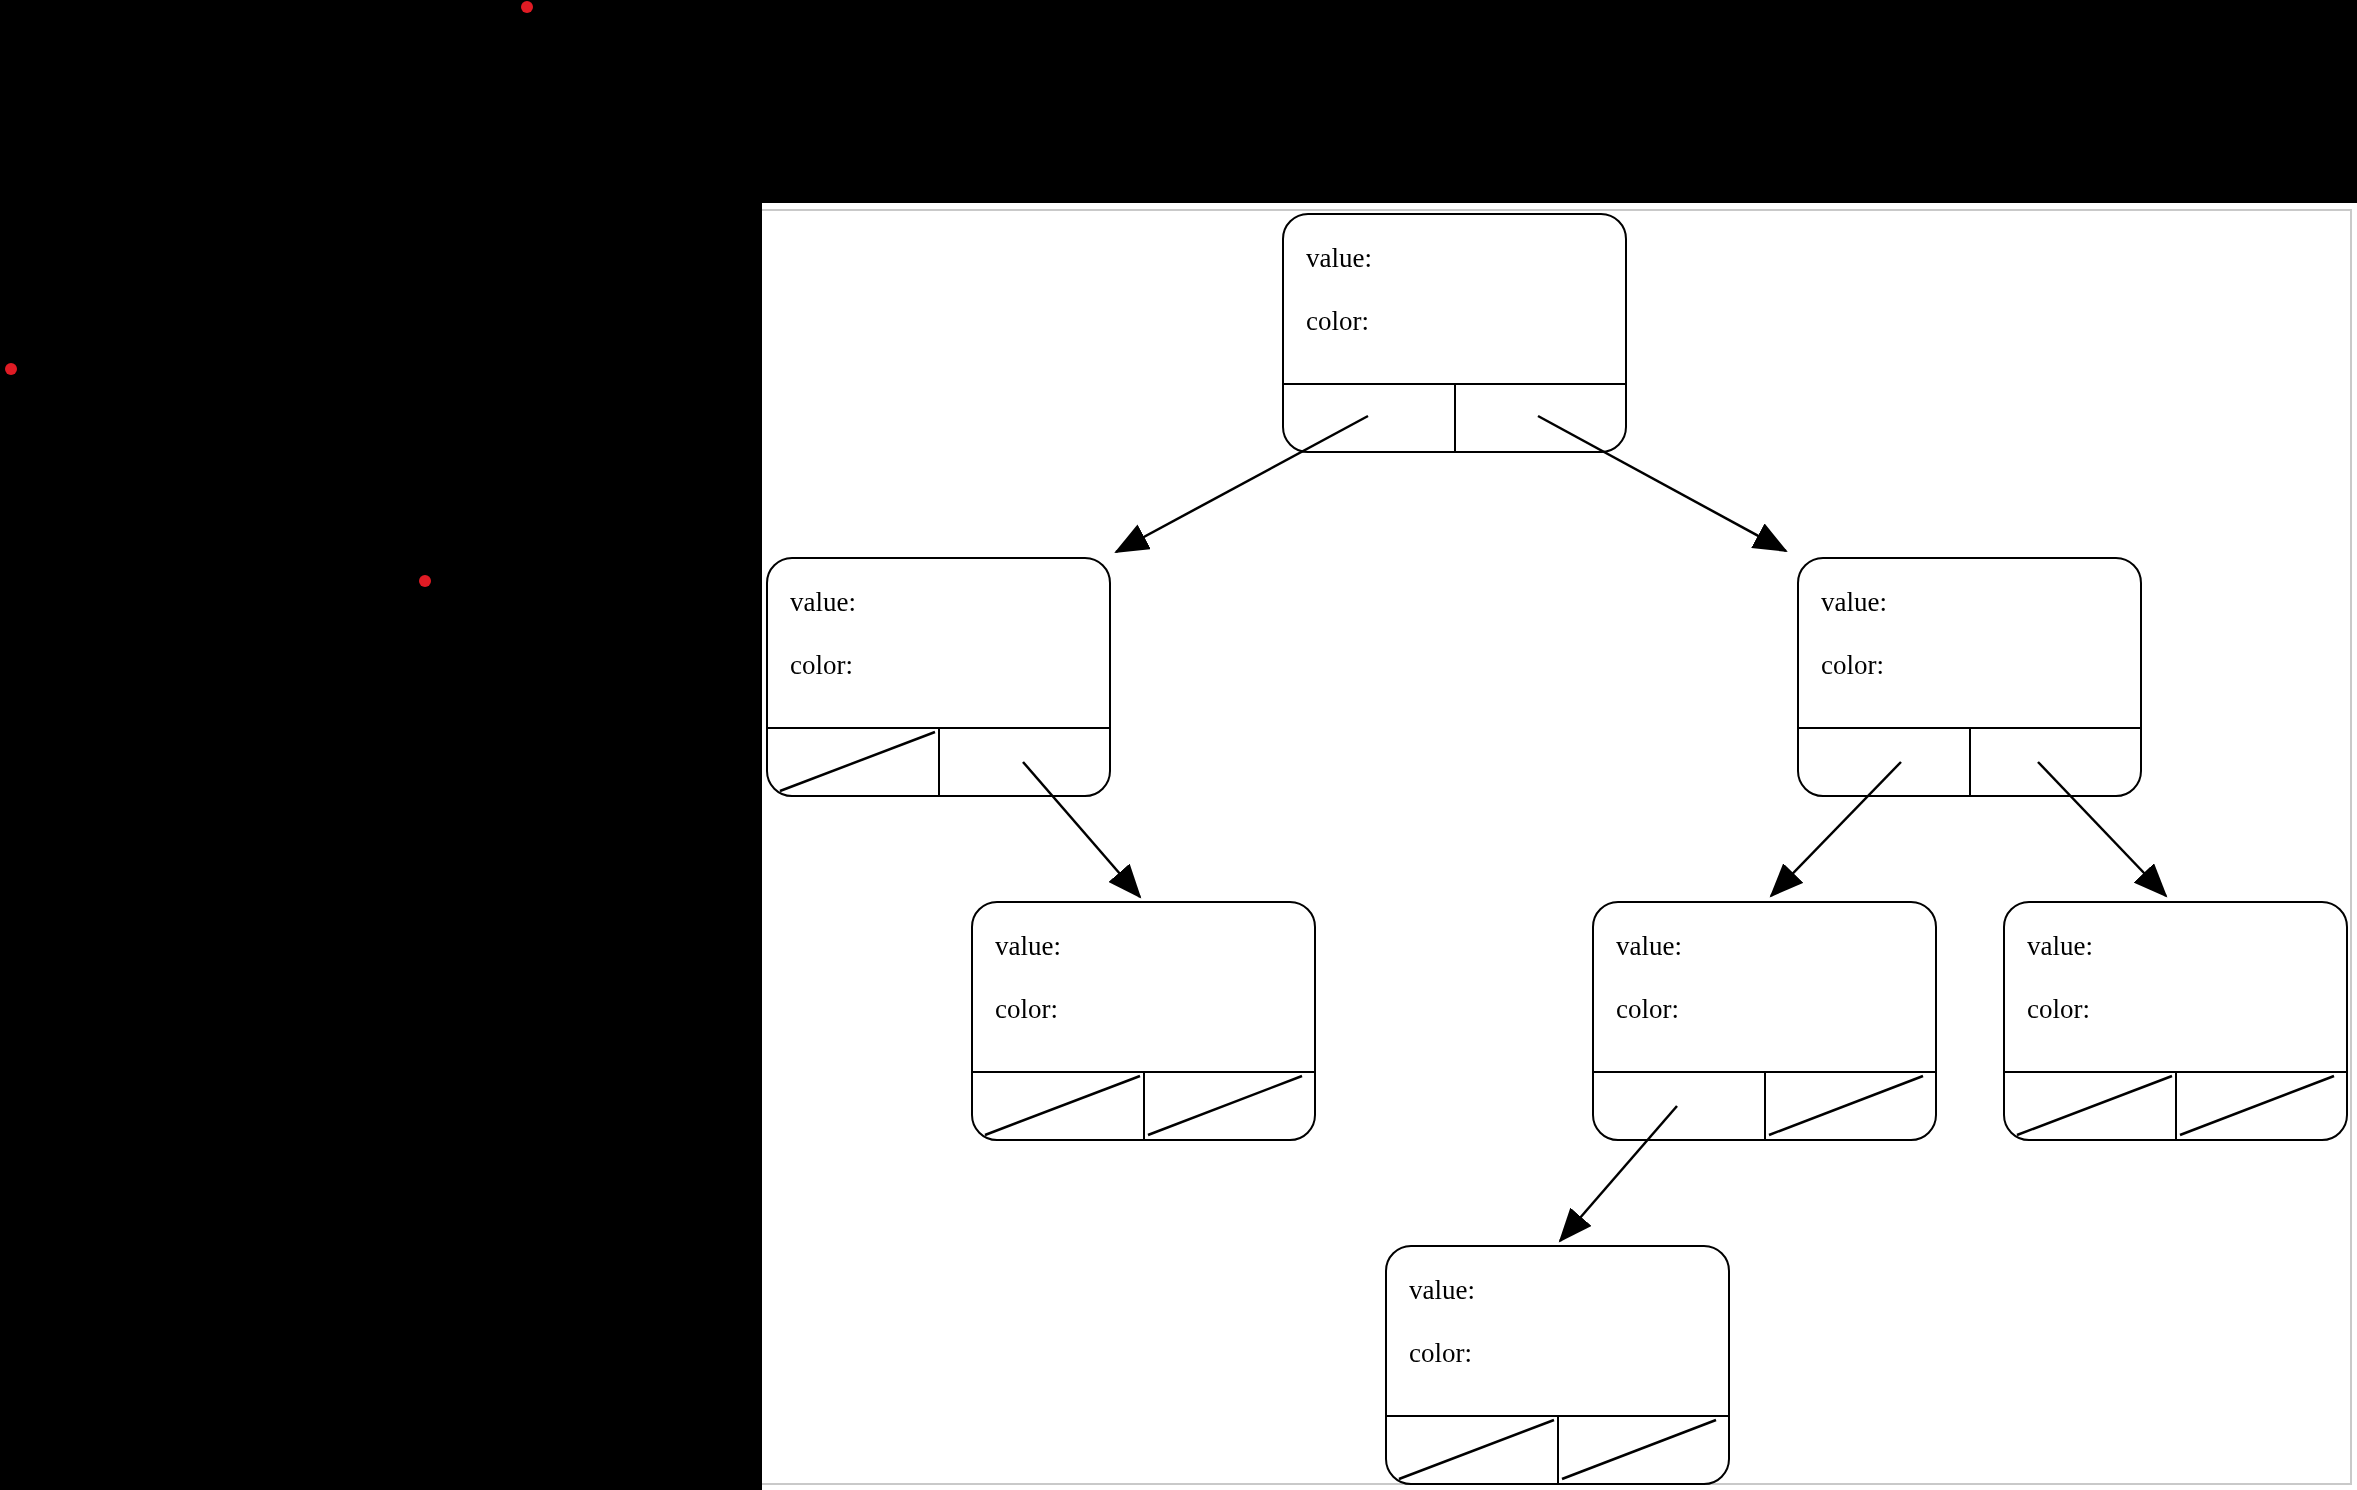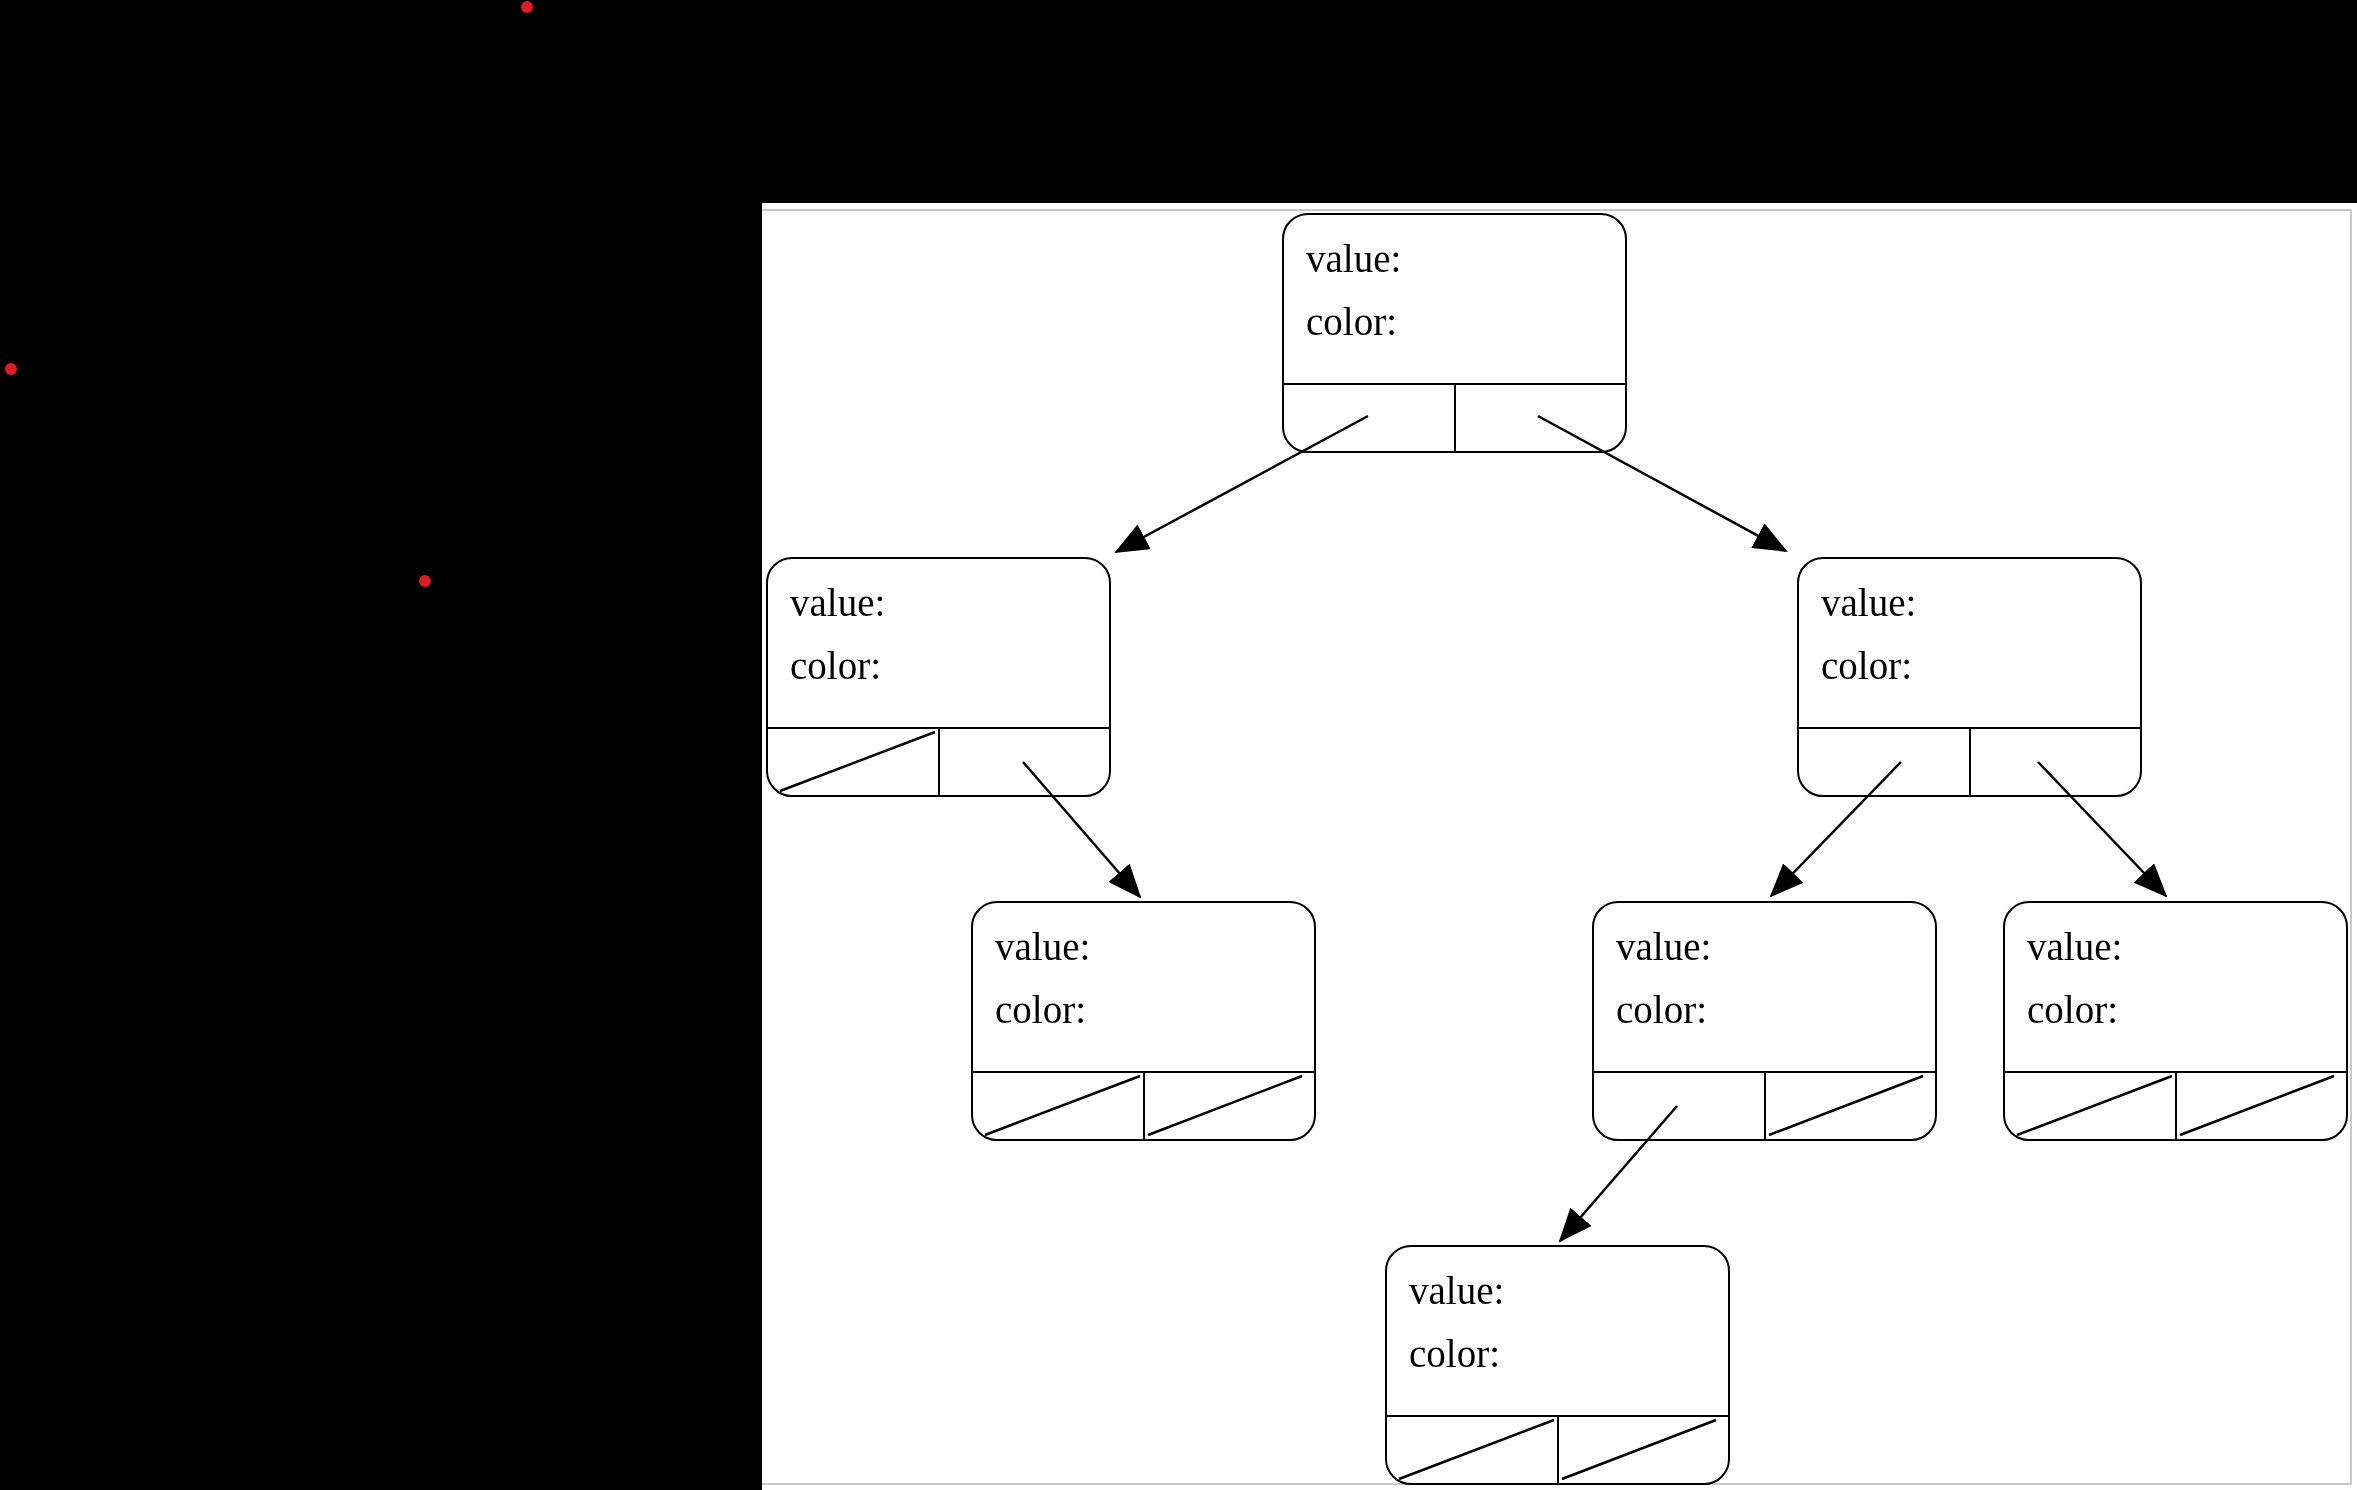--- a/index.html
+++ b/index.html
@@ -40,21 +40,21 @@
     box-sizing: border-box;
     background: #ffffff;
     border: 2.5px solid #000000;
     border-radius: 26px;
     overflow: hidden;
   }
   .node-text {
     padding: 12px 0 0 22px;
   }
   .node-label {
-    font-size: 39px;
+    font-size: 27px;
     line-height: 63px;
     color: #000000;
     white-space: nowrap;
   }
   .ptr-row {
     position: absolute;
     left: 0; right: 0; bottom: 0;
     top: 168px;
     border-top: 2.5px solid #000000;
     display: flex;

